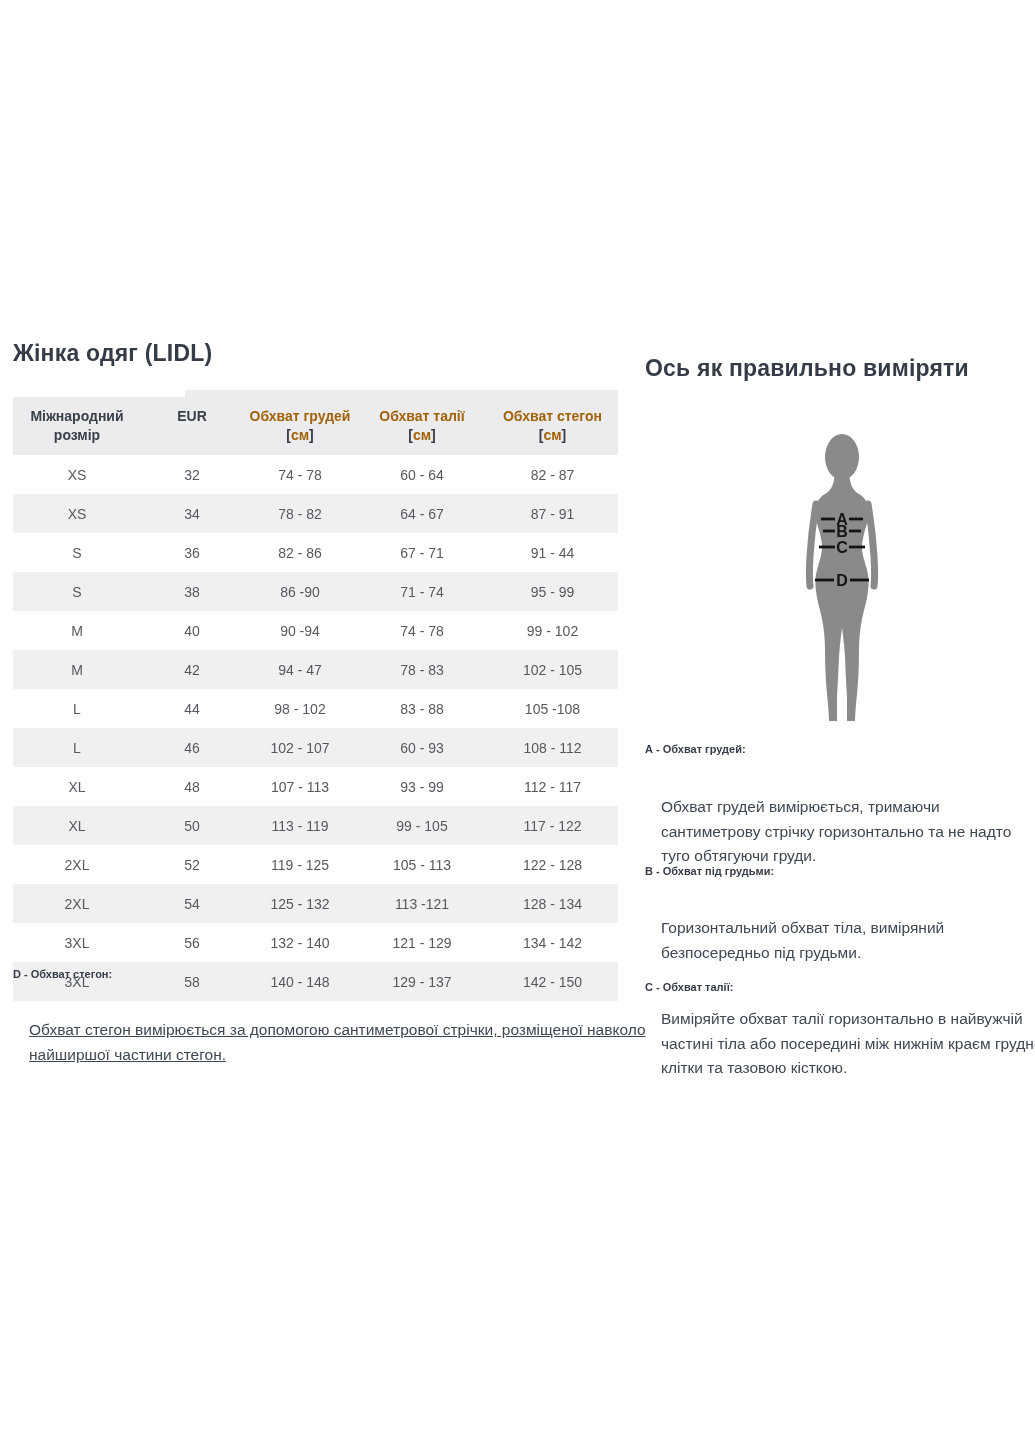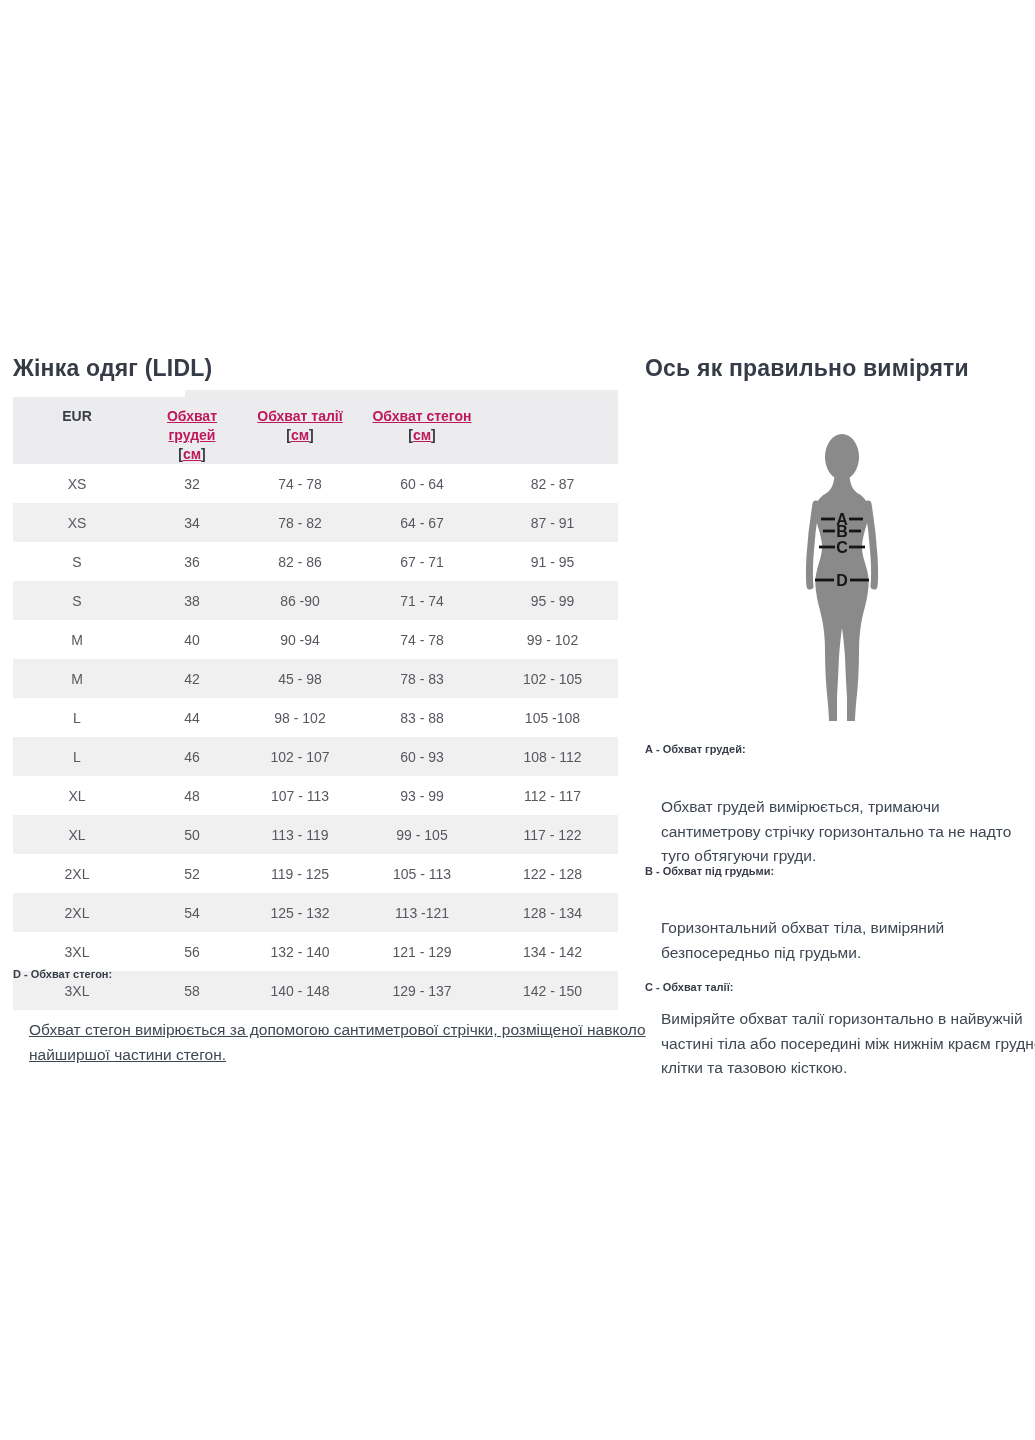--- a/index.html
+++ b/index.html
@@ -22,46 +22,47 @@
     display:grid;
     grid-template-columns:128px 102px 114px 130px 131px;
     text-align:center;
   }
   .thead{
     background:#ececee;min-height:58px;box-sizing:border-box;
     padding-top:10px;font-weight:700;color:#3a404a;line-height:19px;
   }
   .th{padding:0 4px;}
   .hlink{
-    color:#be185d;text-decoration:underline;font-weight:700;cursor:pointer;
+    color:#a16207;font-weight:700;cursor:pointer;
   }
   .unit-wrap{display:block;color:#363c47;font-weight:700;}
   .tr{height:39px;align-items:center;}
   .tr.striped{background:#f0f0f1;}
   .td{white-space:nowrap;}
   
   .sec-heading{
     font-size:11px;font-weight:700;color:#363c47;margin:0;white-space:nowrap;
   }
   .sec-body{
     font-size:15.5px;color:#3f4753;line-height:24.5px;margin:16px;
   }
   
   .figure-svg{display:block;}
 </style>
 </head>
 <body>
 
-<h1 class="abs page-title" style="left:13px;top:355px;">Жінка одяг (LIDL)</h1>
+<h1 class="abs page-title" style="left:13px;top:340px;">Жінка одяг (LIDL)</h1>
 
 <div class="abs header-strip" style="left:185px;top:390px;width:433px;"></div>
 
 <div class="abs size-table" style="left:13px;top:397px;">
 
   <div class="thead">
+    <div class="th">Міжнародний розмір</div>
     <div class="th">EUR</div>
     <div class="th">
       <a class="hlink">Обхват грудей</a>
       <span class="unit-wrap"><span>[</span><a class="hlink">см</a><span>]</span></span>
     </div>
     <div class="th">
       <a class="hlink">Обхват талії</a>
       <span class="unit-wrap"><span>[</span><a class="hlink">см</a><span>]</span></span>
     </div>
     <div class="th">
@@ -86,21 +87,21 @@
         <div class="td">78 - 82</div>
         <div class="td">64 - 67</div>
         <div class="td">87 - 91</div>
       </div>
 
       <div class="tr">
         <div class="td">S</div>
         <div class="td">36</div>
         <div class="td">82 - 86</div>
         <div class="td">67 - 71</div>
-        <div class="td">91 - 95</div>
+        <div class="td">91 - 44</div>
       </div>
 
       <div class="tr striped">
         <div class="td">S</div>
         <div class="td">38</div>
         <div class="td">86 -90</div>
         <div class="td">71 - 74</div>
         <div class="td">95 - 99</div>
       </div>
 
@@ -108,21 +109,21 @@
         <div class="td">M</div>
         <div class="td">40</div>
         <div class="td">90 -94</div>
         <div class="td">74 - 78</div>
         <div class="td">99 - 102</div>
       </div>
 
       <div class="tr striped">
         <div class="td">M</div>
         <div class="td">42</div>
-        <div class="td">45 - 98</div>
+        <div class="td">94 - 47</div>
         <div class="td">78 - 83</div>
         <div class="td">102 - 105</div>
       </div>
 
       <div class="tr">
         <div class="td">L</div>
         <div class="td">44</div>
         <div class="td">98 - 102</div>
         <div class="td">83 - 88</div>
         <div class="td">105 -108</div>

